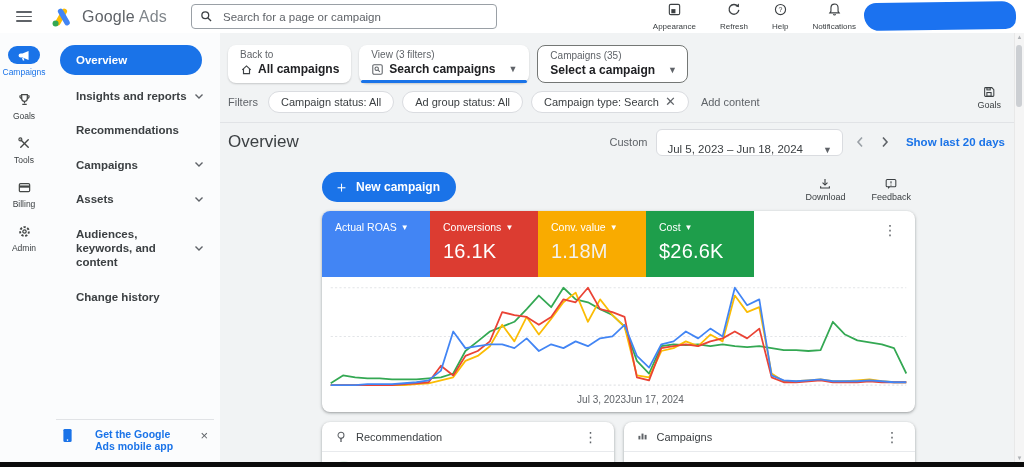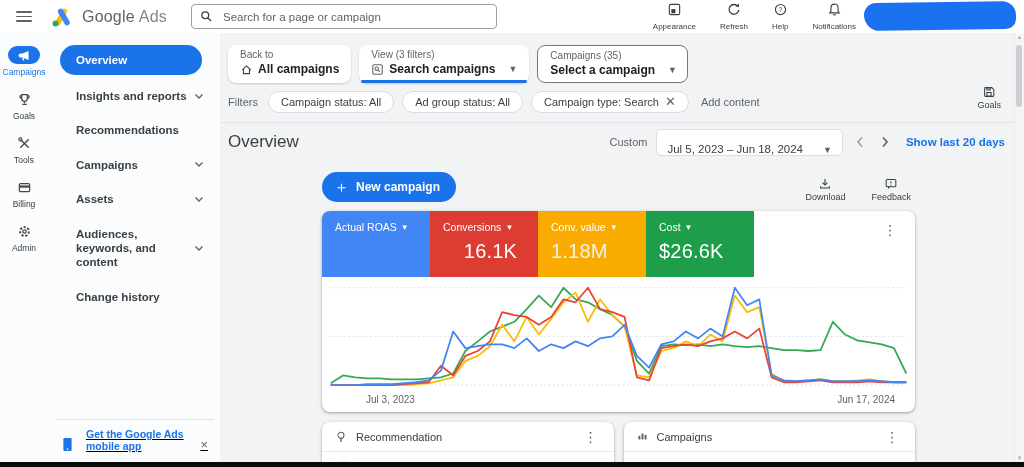--- a/index.html
+++ b/index.html
@@ -31,21 +31,21 @@
   .rail-item.active .icon-pill{background:#1a73e8;color:#fff;}
   .rail-item.active .rail-label{color:#1a73e8;}
 
   
   .sidebar{position:absolute;top:33px;left:48px;width:172px;bottom:5px;background:#fbfcfd;z-index:3;}
   .side-list{padding-top:12px;}
   .side-pill{margin:0 18px 4px 12px;height:30px;border-radius:16px;background:#1a73e8;color:#fff;font-size:11.5px;font-weight:bold;display:flex;align-items:center;padding-left:16px;cursor:pointer;}
   .side-item{display:flex;align-items:center;padding:10px 16px 10px 28px;font-size:11.5px;font-weight:bold;color:#3c4043;cursor:pointer;line-height:1.25;}
   .side-item .txt{max-width:116px;}
   .side-item .chev{margin-left:auto;color:#5f6368;display:flex;}
-  .mobile-banner{position:absolute;bottom:4px;left:8px;right:6px;border-top:1px solid #e1e3e6;padding:8px 4px 6px 6px;display:flex;align-items:flex-end;gap:13px;text-decoration:underline;}
+  .mobile-banner{position:absolute;bottom:4px;left:8px;right:6px;border-top:1px solid #e1e3e6;padding:8px 4px 6px 6px;display:flex;align-items:flex-start;gap:22px;}
   .mb-label{font-size:10.5px;color:#1a73e8;font-weight:bold;cursor:pointer;}
   .mb-close{margin-left:auto;color:#5f6368;font-size:13px;cursor:pointer;padding:0 2px;}
 
   
   .content{position:absolute;top:33px;left:220px;right:9px;bottom:5px;background:#f1f3f4;overflow:hidden;}
   .context-row{display:flex;align-items:stretch;gap:8px;padding:12px 10px 0 8px;}
   .ctx-card{background:#fff;border-radius:8px;padding:4px 12px 5px 12px;box-shadow:0 1px 2px rgba(0,0,0,.18);cursor:pointer;position:relative;}
   .ctx-card.view::after{content:"";position:absolute;left:2px;right:2px;bottom:0;height:3px;background:#1a73e8;border-radius:2px;}
   .ctx-card.picker{box-shadow:none;border:1px solid #747775;padding-right:10px;}
   .eyebrow{font-size:10px;color:#5f6368;}
@@ -78,21 +78,21 @@
   .chart-card{width:593px;background:#fff;border-radius:8px;box-shadow:0 1px 2px rgba(60,64,67,.3),0 1px 3px 1px rgba(60,64,67,.15);overflow:hidden;}
   .score-strip{display:flex;}
   .scorecard{width:108px;height:66px;padding:10px 0 0 13px;box-sizing:border-box;color:#fff;cursor:pointer;}
   .sc-label{font-size:10.5px;font-weight:normal;display:flex;align-items:center;gap:4px;}
   .sc-caret{font-size:8px;}
   .sc-value{font-size:20px;margin-top:7px;letter-spacing:.2px;}
   .strip-rest{flex:1;display:flex;justify-content:flex-end;align-items:flex-start;padding:10px 14px 0 0;}
   .kebab{color:#5f6368;font-size:14px;line-height:14px;cursor:pointer;padding:2px 4px;}
   .trend{display:block;width:100%;height:112px;margin-top:4px;}
   .gridline{stroke:#e3e5e8;stroke-width:1;stroke-dasharray:2 2;}
-  .axis-labels{display:flex;justify-content:space-between;padding:1px 20px 7px 44px;font-size:10px;color:#5f6368;}
+  .axis-labels{display:flex;justify-content:center;padding:1px 20px 7px 44px;font-size:10px;color:#5f6368;}
 
   .cards-row{display:flex;gap:10px;margin-top:10px;width:593px;}
   .info-card{background:#fff;border-radius:8px;box-shadow:0 1px 2px rgba(60,64,67,.3),0 1px 3px 1px rgba(60,64,67,.15);flex:1;overflow:hidden;height:70px;}
   .info-header{height:29px;display:flex;align-items:center;gap:8px;padding:0 12px;border-bottom:1px solid #e8eaed;color:#5f6368;}
   .info-title{font-size:11px;color:#3c4043;}
   .info-kebab{margin-left:auto;}
   .rec-row{display:flex;align-items:center;gap:10px;padding:9px 12px;cursor:pointer;}
   .rec-icon{width:20px;height:20px;border-radius:50%;background:#e6f4ea;display:flex;align-items:center;justify-content:center;flex:none;}
   .camp-summary{font-size:12.5px;color:#202124;padding:12px 12px;}
 
@@ -398,21 +398,21 @@
       </div>
 
       <div class="chart-card">
         <div class="score-strip">
           <div class="scorecard" style="background: rgb(66, 133, 244);">
             <div class="sc-label">
                 <span>Actual ROAS</span>
                 <span class="sc-caret">▼</span>
               </div>
           </div>
-          <div class="scorecard" style="background: rgb(220, 60, 49); text-align: center;">
+          <div class="scorecard" style="background: rgb(220, 60, 49);">
             <div class="sc-label">
                 <span>Conversions</span>
                 <span class="sc-caret">▼</span>
               </div>
             <div class="sc-value">16.1K</div>
           </div>
           <div class="scorecard" style="background: rgb(249, 171, 0);">
             <div class="sc-label">
                 <span>Conv. value</span>
                 <span class="sc-caret">▼</span>

